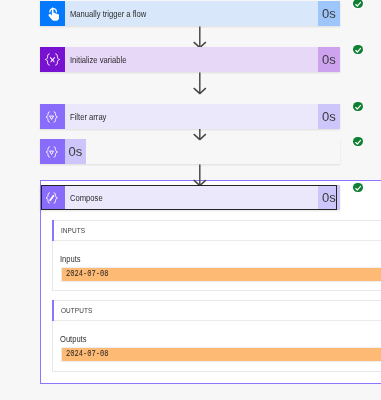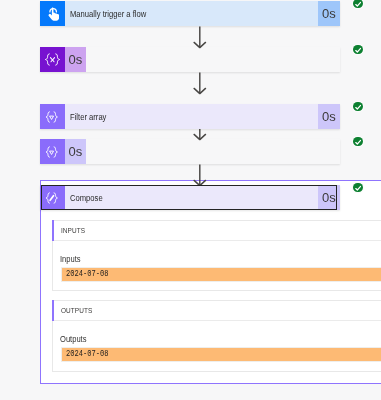--- a/index.html
+++ b/index.html
@@ -133,20 +133,23 @@
               <g fill="none" stroke="#ffffff" stroke-width="2" stroke-linecap="round" stroke-linejoin="round">
                 <path d="M10.5 1.7C7.1 2.2 7.4 5.6 7.2 7.6 7 9.6 6.3 12.2 2.8 13c3.5.8 4.2 3.4 4.4 5.4.2 2-.1 5.4 3.3 5.9"></path>
                 <path d="M23.5 1.7c3.4.5 3.1 3.9 3.3 5.9.2 2 .9 4.6 4.4 5.4-3.5.8-4.2 3.4-4.4 5.4-.2 2 .1 5.4-3.3 5.9"></path>
               </g>
               <g fill="none" stroke="#ffffff" stroke-width="2.05" stroke-linecap="round">
                 <path d="M12.9 9.1 20.1 17.5"></path>
                 <path d="M21.1 9.1 13.9 17.5"></path>
               </g>
             </svg>
           </div>
+          <div class="body" style="background:#e8d8f8">
+            <span class="ttl">Initialize variable</span>
+          </div>
           <div class="dur" style="background:#cda3f0">
             <span>0s</span>
           </div>
         </div>
         <div class="badge">
           <svg width="6.4" height="6.4" viewBox="0 0 12 12">
             <path d="M1.5 6.6 4.4 9.4 10.5 2.6" fill="none" stroke="#ffffff" stroke-width="2.2" stroke-linecap="round" stroke-linejoin="round"></path>
           </svg>
         </div>
       </div>

